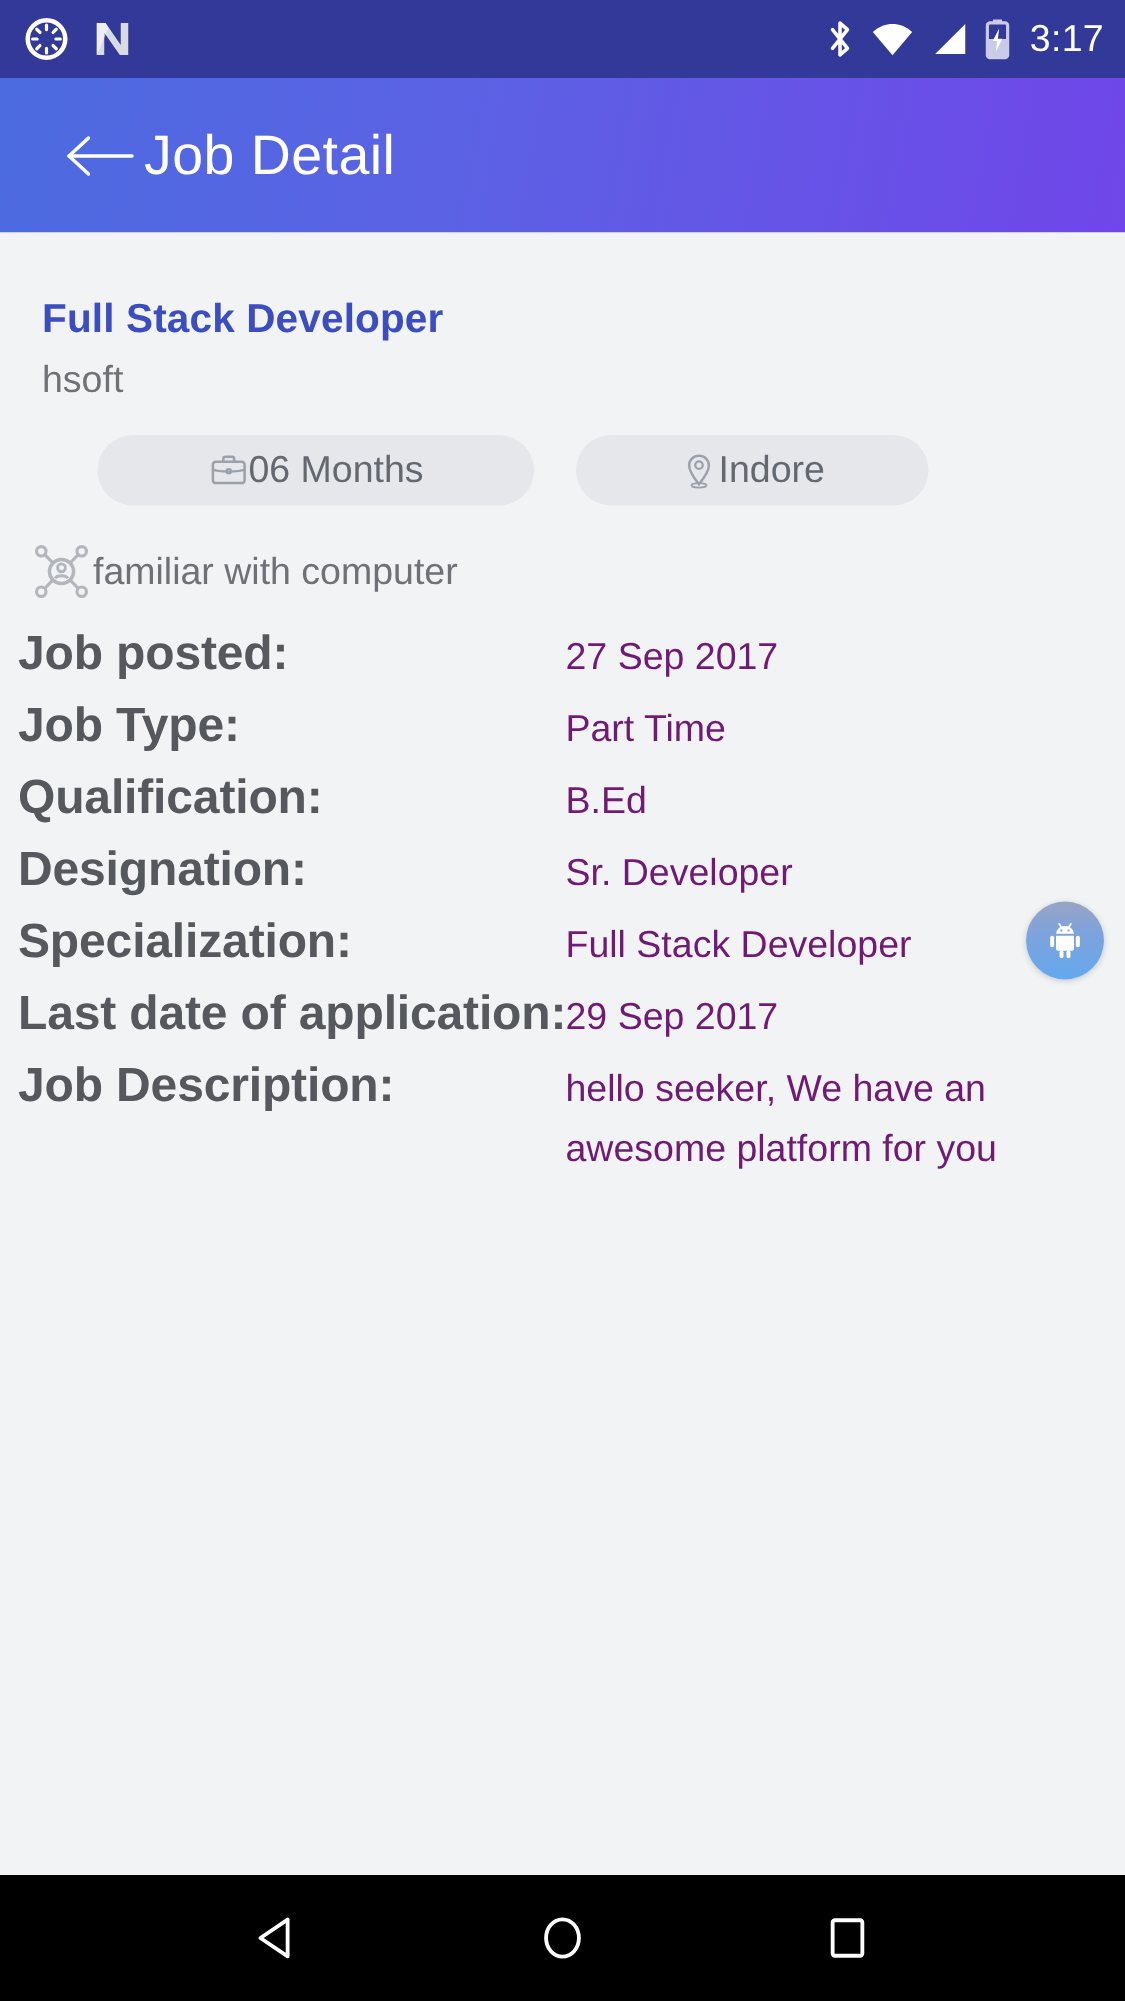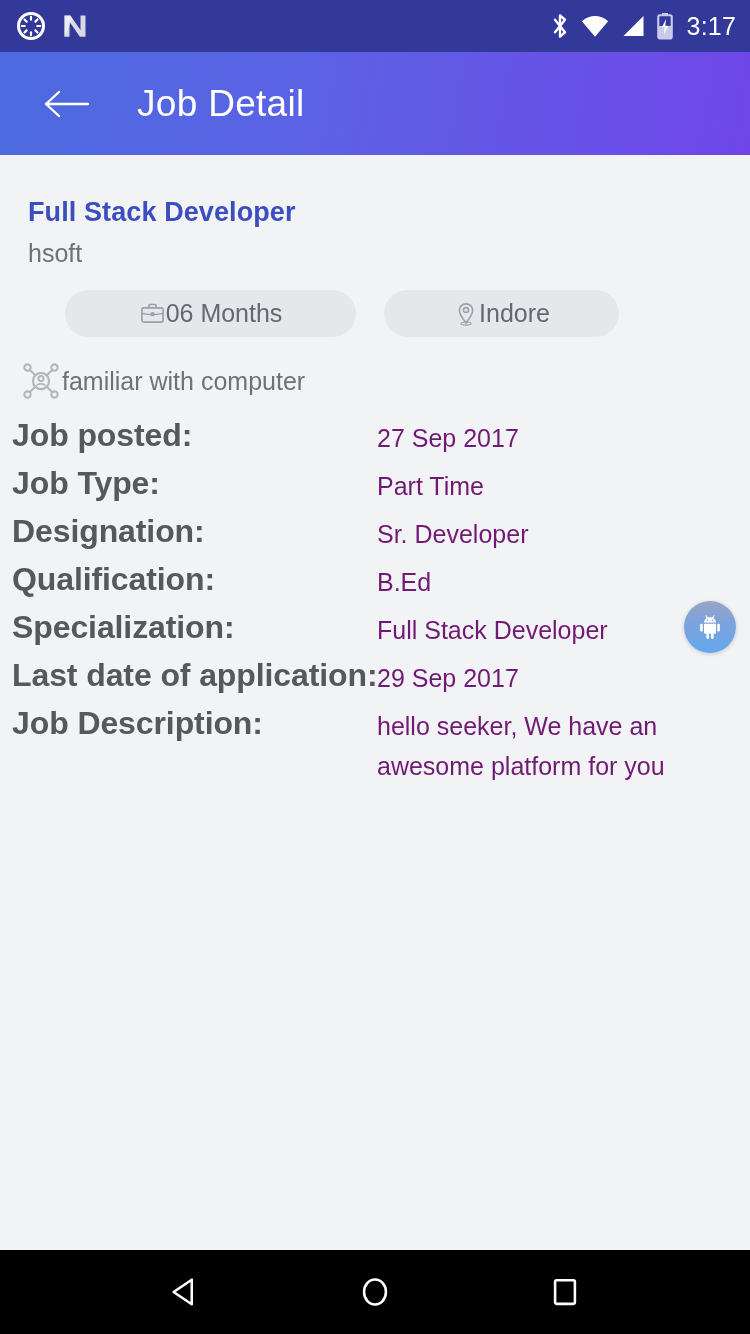--- a/index.html
+++ b/index.html
@@ -69,21 +69,20 @@
     align-items: center;
     justify-content: center;
     cursor: pointer;
     flex: none;
   }
   #app-bar-title {
     color: #ffffff;
     font-size: 37px;
     font-weight: 300;
     letter-spacing: 0.3px;
-    margin-left: 41px;
     font-family: "Liberation Sans", sans-serif;
   }
 
   
   #content {
     position: absolute;
     top: 155px; left: 0;
     width: 750px;
     height: 1095px;
     background: #F2F3F5;
@@ -307,26 +306,26 @@
     <div id="detail-table">
       <div class="detail-row">
         <span class="detail-label">Job posted:</span>
         <span class="detail-value">27 Sep 2017</span>
       </div>
       <div class="detail-row">
         <span class="detail-label">Job Type:</span>
         <span class="detail-value">Part Time</span>
       </div>
       <div class="detail-row">
+        <span class="detail-label">Qualification:</span>
+        <span class="detail-value">B.Ed</span>
+      </div>
+      <div class="detail-row">
         <span class="detail-label">Designation:</span>
         <span class="detail-value">Sr. Developer</span>
-      </div>
-      <div class="detail-row">
-        <span class="detail-label">Qualification:</span>
-        <span class="detail-value">B.Ed</span>
       </div>
       <div class="detail-row">
         <span class="detail-label">Specialization:</span>
         <span class="detail-value">Full Stack Developer</span>
       </div>
       <div class="detail-row">
         <span class="detail-label">Last date of application:</span>
         <span class="detail-value">29 Sep 2017</span>
       </div>
       <div class="detail-row tall">

